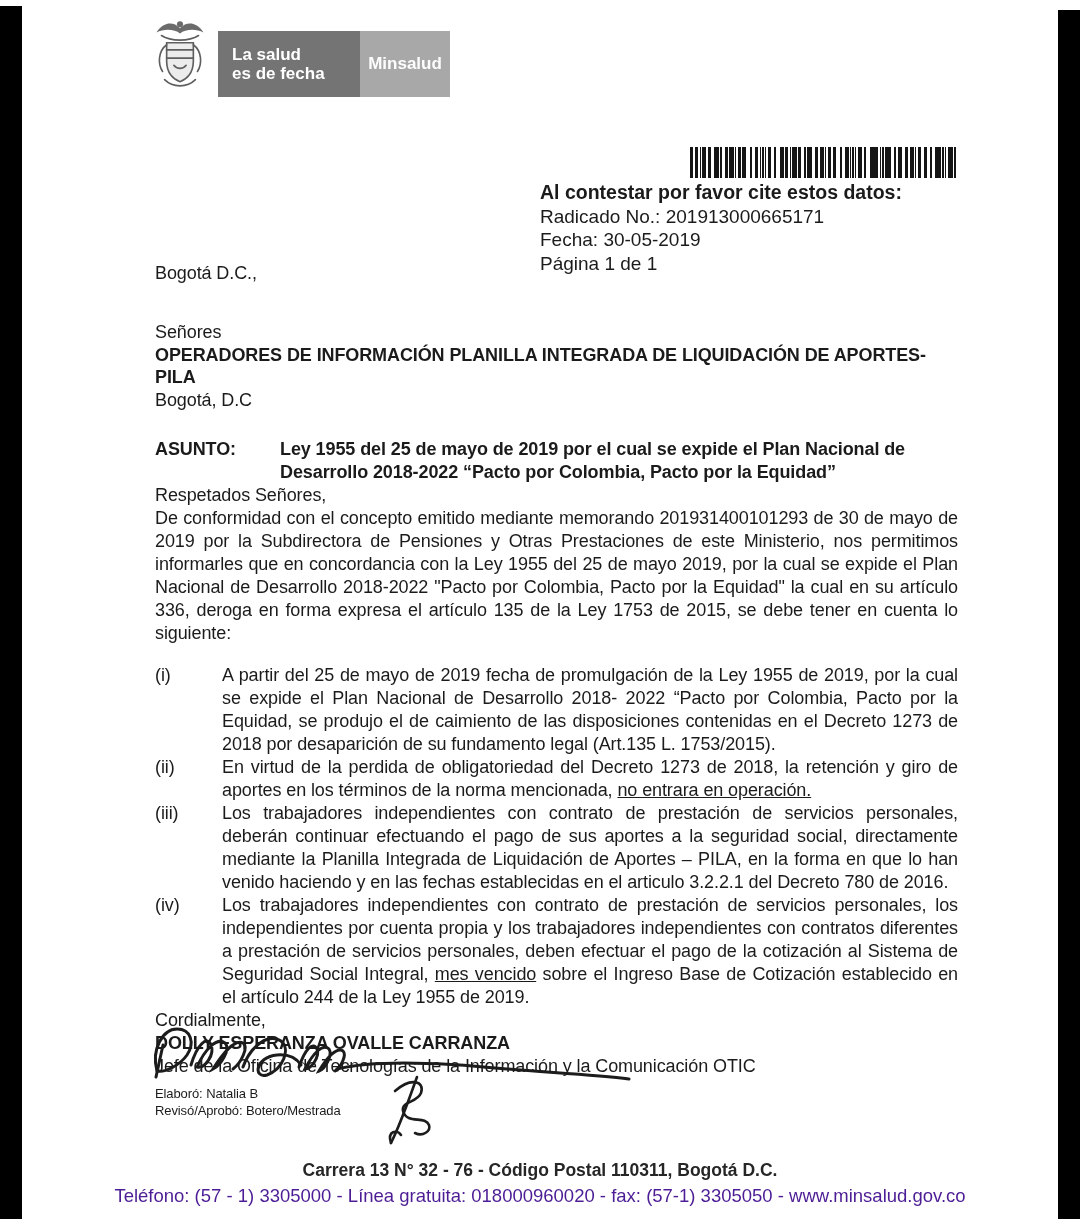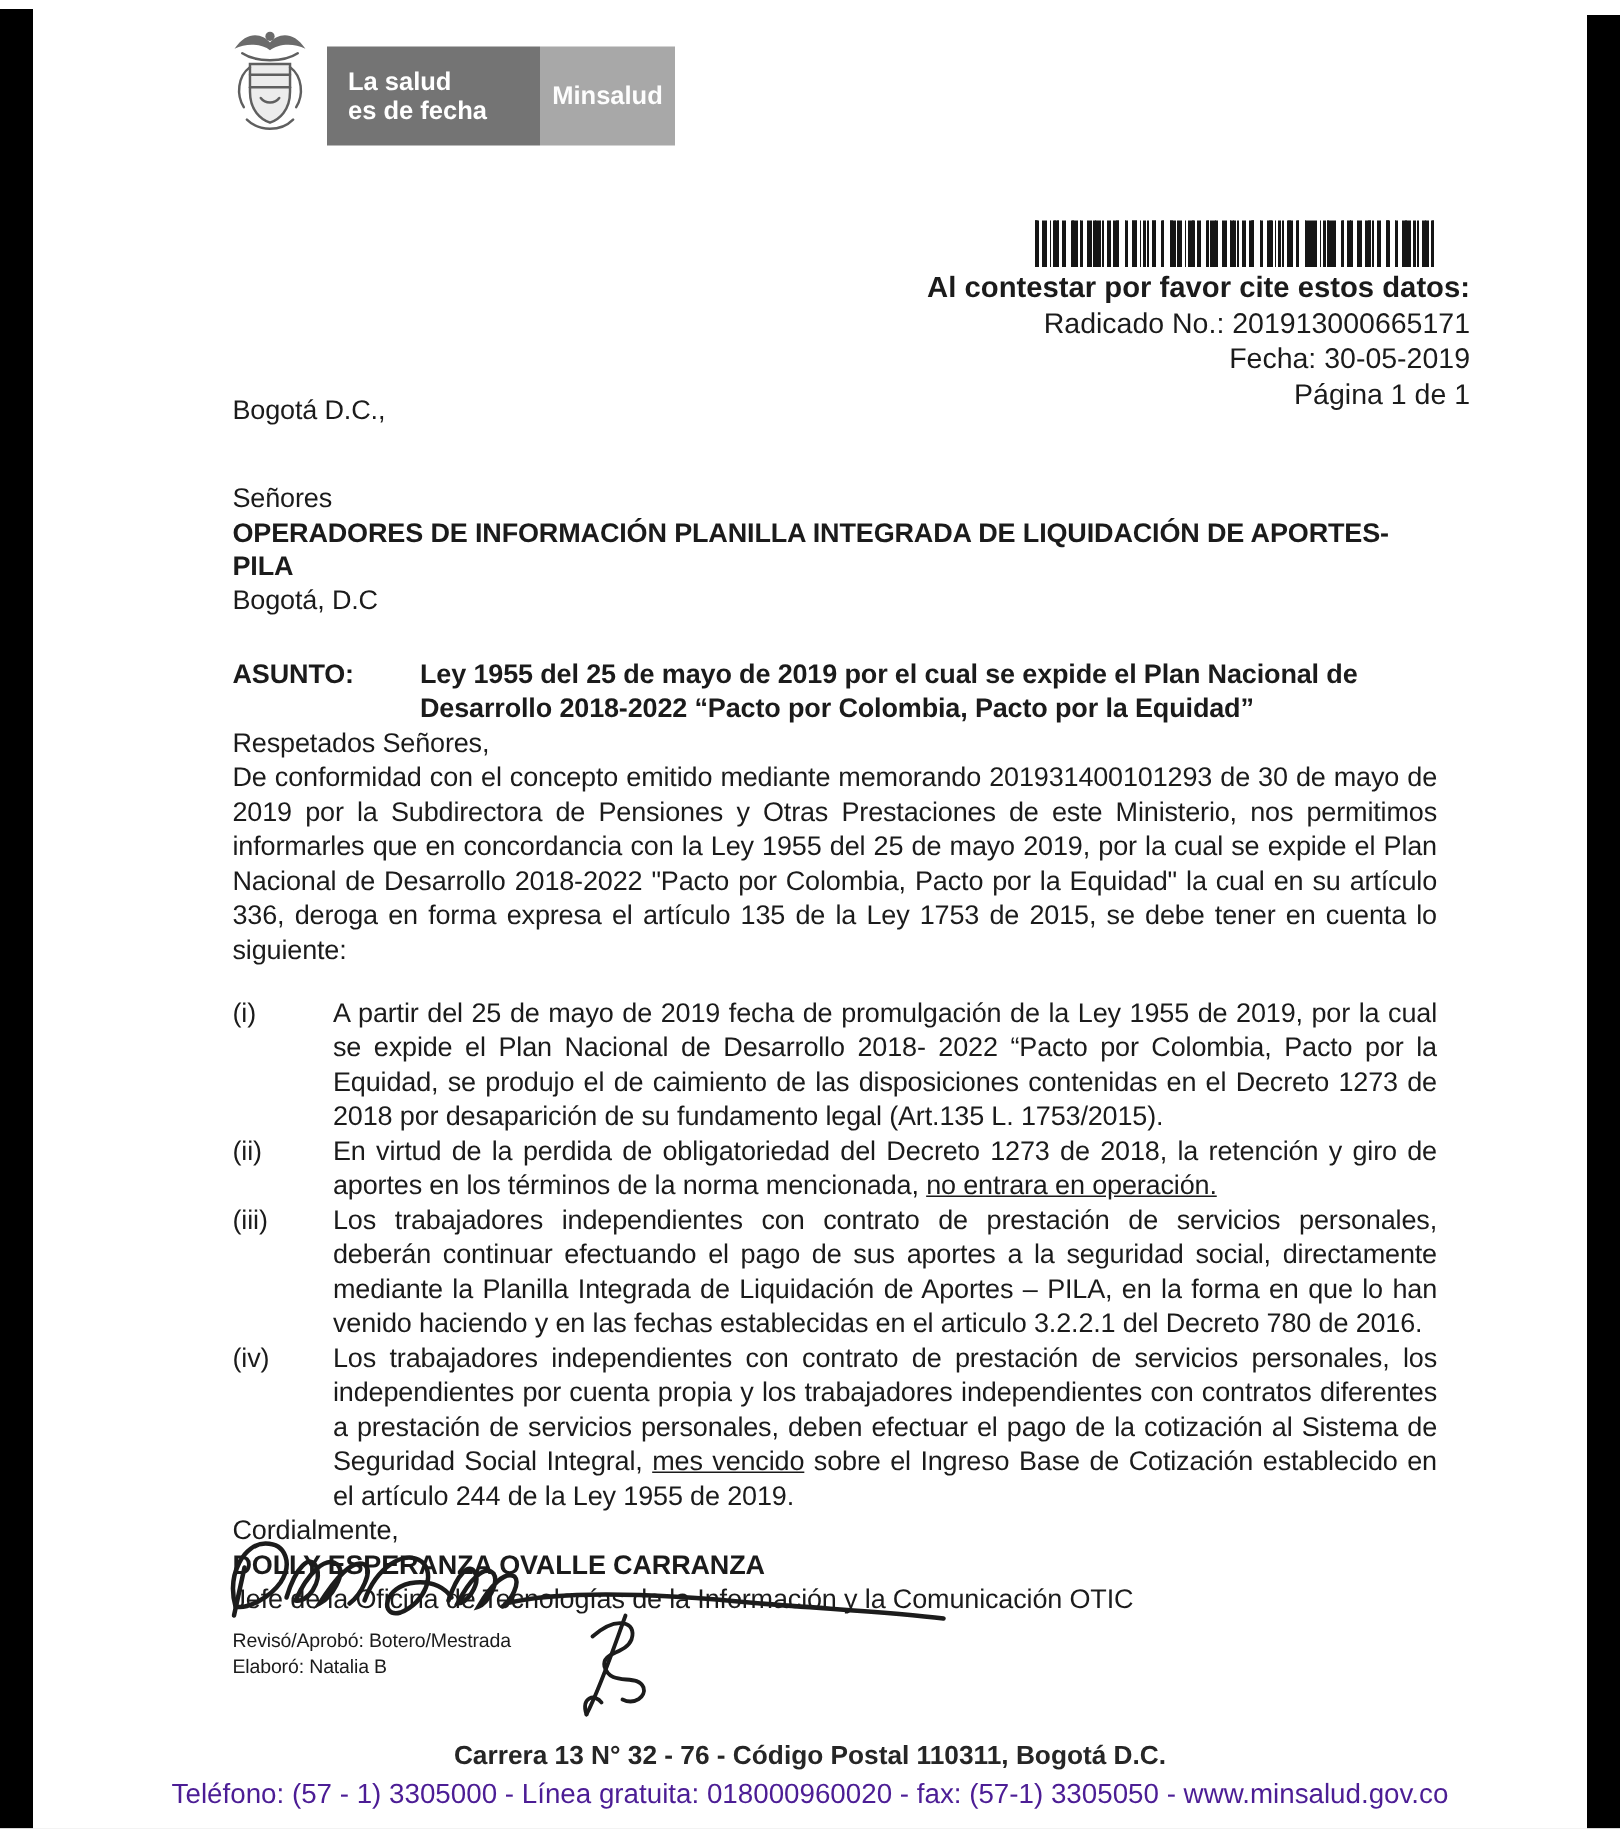--- a/index.html
+++ b/index.html
@@ -26,21 +26,21 @@
 
   
   .barcode{
     position:absolute;left:690px;top:147px;width:268px;height:31px;
     background-color:#fff;
     background-image:
       repeating-linear-gradient(90deg,#151515 0 2px,transparent 2px 6px),
       repeating-linear-gradient(90deg,#151515 0 1px,transparent 1px 5px),
       repeating-linear-gradient(90deg,#151515 0 3px,transparent 3px 13px);
   }
-  .reference{position:absolute;left:562px;top:181px;width:418px;text-align:right;font-size:19px;line-height:23.5px;}
+  .reference{position:absolute;left:540px;top:181px;width:418px;text-align:left;font-size:19px;line-height:23.5px;}
   .reference .cite{font-weight:bold;font-size:19.5px;}
   .b{font-weight:normal;}
   .u{text-decoration:underline;}
 
   
   .letter{position:absolute;left:155px;top:262px;width:803px;font-size:18px;line-height:23px;letter-spacing:-0.1px;}
   .letter p{margin:0;}
   .addressee{margin-top:36px;line-height:22.5px;}
   .addressee .org{font-weight:bold;}
   .subject-row{margin-top:27px;display:flex;line-height:23px;}
@@ -162,22 +162,22 @@
     </div>
 
     <div class="credits">
       <svg class="initials-svg" width="80" height="78" viewBox="0 0 80 78">
         <g fill="none" stroke="#1c1c1c" stroke-width="2.6" stroke-linecap="round">
           <path d="M28,20 C44,6 58,10 54,22 C50,32 34,30 36,40 C40,54 58,44 62,54 C64,60 56,66 48,62"></path>
           <path d="M50,6 C42,28 34,52 24,72"></path>
           <path d="M24,72 C20,60 30,58 34,64"></path>
         </g>
       </svg>
+      <div>Elaboró: Natalia B</div>
       <div>Revisó/Aprobó: Botero/Mestrada</div>
-      <div>Elaboró: Natalia B</div>
     </div>
   </main>
 
   <footer class="footer">
     <div class="address">Carrera 13 N° 32 - 76 - Código Postal 110311, Bogotá D.C.</div>
     <div class="contact">Teléfono: (57 - 1) 3305000 - Línea gratuita: 018000960020 - fax: (57-1) 3305050 - www.minsalud.gov.co</div>
   </footer>
 </div>
 
 </body></html>

